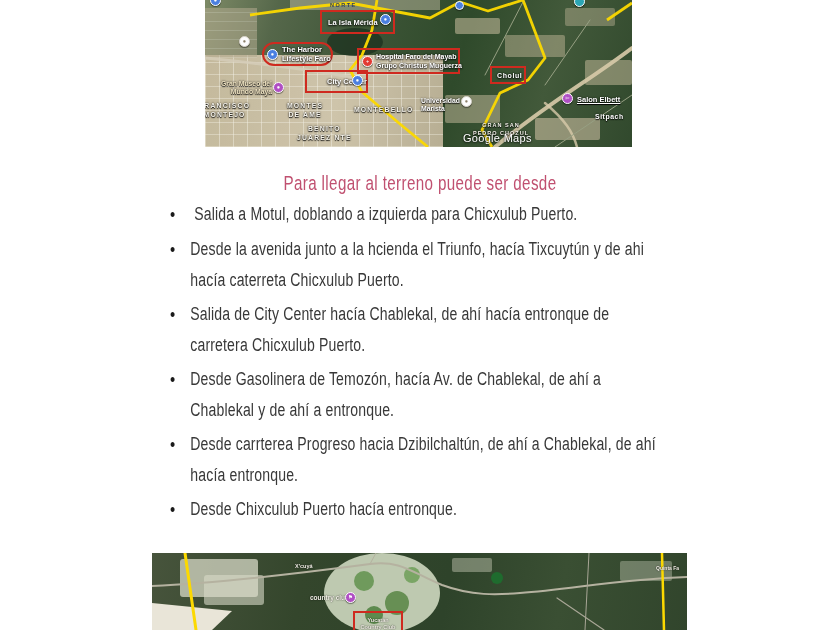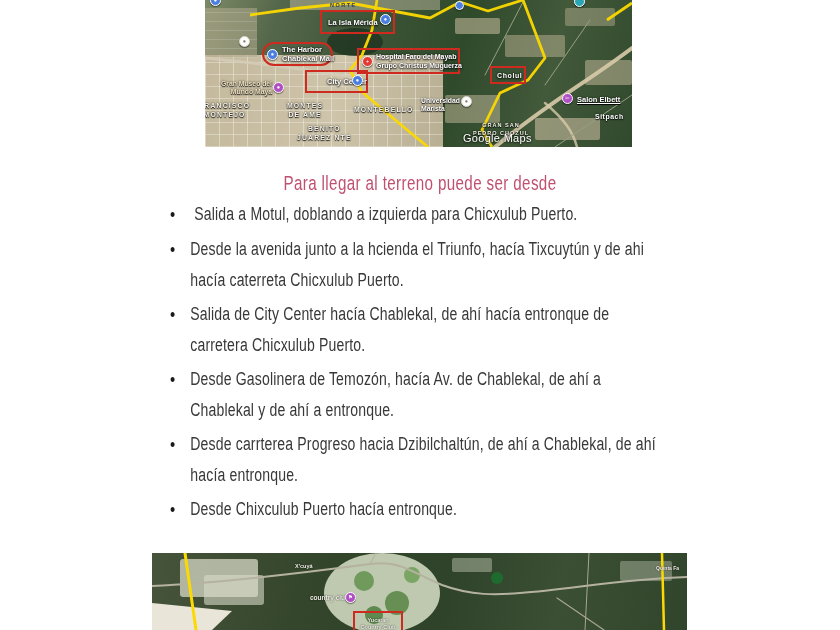--- a/index.html
+++ b/index.html
@@ -150,21 +150,21 @@
     <div class="pin pin-blue" style="right:2px;top:2px;">
       <span>●</span>
       </div>
   </div>
   <div class="redbox" style="left:57px;top:42px;width:71px;height:24px;border-radius:12px;">
     <div class="pin pin-blue" style="left:3px;top:5px;">
       <span>●</span>
       </div>
     <div class="place-label" style="left:18px;top:2px;">
       <div>The Harbor</div>
-        <div>Chablekal Mall</div>
+        <div>Lifestyle Faro</div>
     </div>
   </div>
   <div class="redbox" style="left:152px;top:48px;width:103px;height:26px;">
     <div class="pin pin-red" style="left:3px;top:6px;">
       <span>+</span>
       </div>
     <div class="place-label" style="left:17px;top:3px;font-size:7px;">
       <div>Hospital Faro del Mayab</div>
         <div>Grupo Christus Muguerza</div>
     </div>

